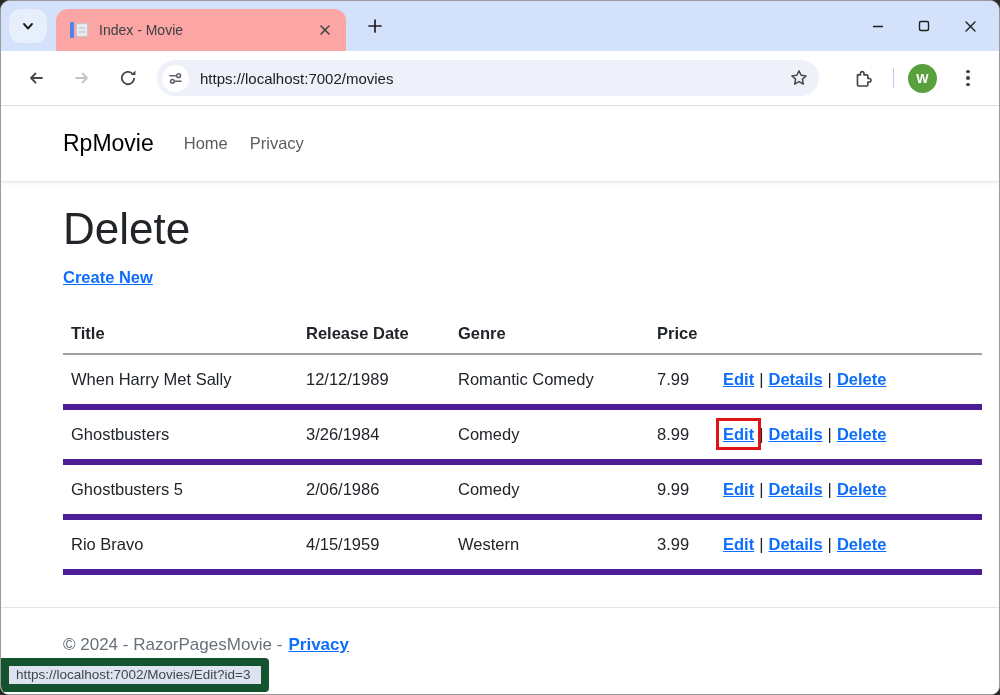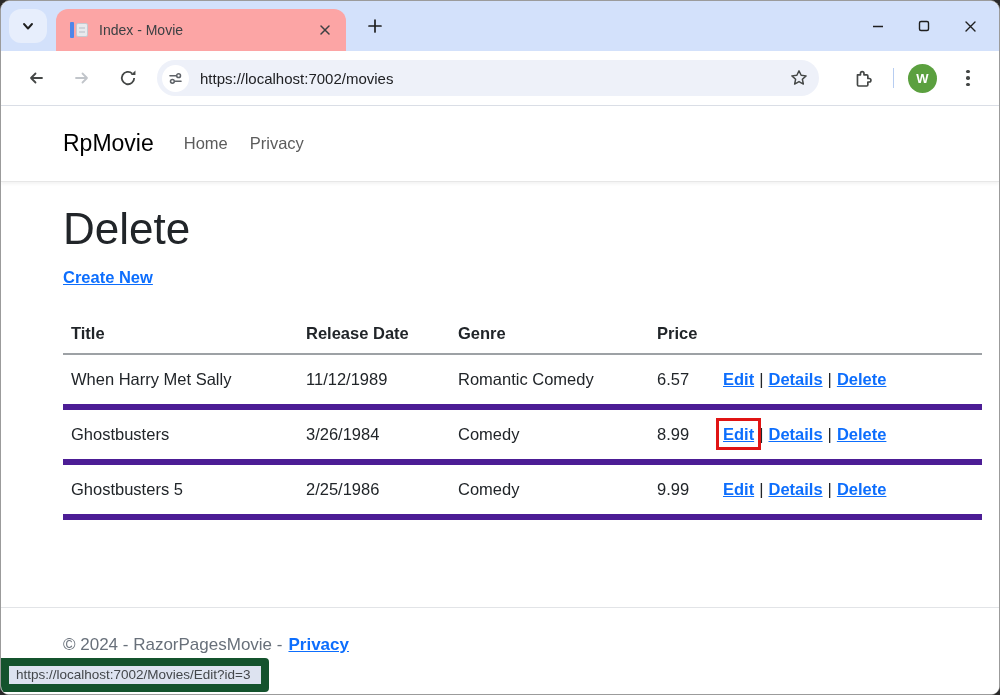--- a/index.html
+++ b/index.html
@@ -256,45 +256,54 @@
             <th class="col-title">Title</th>
             <th class="col-date">Release Date</th>
             <th class="col-genre">Genre</th>
             <th class="col-price">Price</th>
             <th></th>
           </tr>
         </thead>
         <tbody>
           <tr>
             <td>When Harry Met Sally</td>
-            <td>11/12/1989</td>
+            <td>12/12/1989</td>
             <td>Romantic Comedy</td>
-            <td>6.57</td>
+            <td>7.99</td>
             <td class="actions">
               <a class="link">Edit</a><span class="sep">|</span><a class="link">Details</a><span class="sep">|</span><a class="link">Delete</a>
             </td>
           </tr>
           <tr>
             <td>Ghostbusters</td>
             <td>3/26/1984</td>
             <td>Comedy</td>
             <td>8.99</td>
             <td class="actions">
               <a class="link annotated">Edit</a><span class="sep">|</span><a class="link">Details</a><span class="sep">|</span><a class="link">Delete</a>
             </td>
           </tr>
           <tr>
             <td>Ghostbusters 5</td>
-            <td>2/25/1986</td>
+            <td>2/06/1986</td>
             <td>Comedy</td>
             <td>9.99</td>
             <td class="actions">
               <a class="link">Edit</a><span class="sep">|</span><a class="link">Details</a><span class="sep">|</span><a class="link">Delete</a>
             </td>
           </tr>
+          <tr>
+            <td>Rio Bravo</td>
+            <td>4/15/1959</td>
+            <td>Western</td>
+            <td>3.99</td>
+            <td class="actions">
+              <a class="link">Edit</a><span class="sep">|</span><a class="link">Details</a><span class="sep">|</span><a class="link">Delete</a>
+            </td>
+          </tr>
         </tbody>
       </table>
     </div>
 
     <footer class="site-footer">
       <span>© 2024 - RazorPagesMovie -</span><a class="link">Privacy</a>
     </footer>
 
     <div class="status-bubble">
       <span>https://localhost:7002/Movies/Edit?id=3</span>

